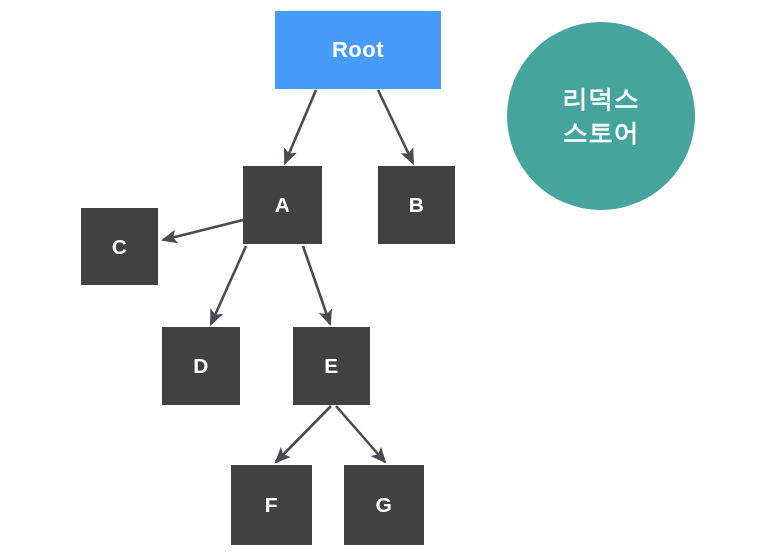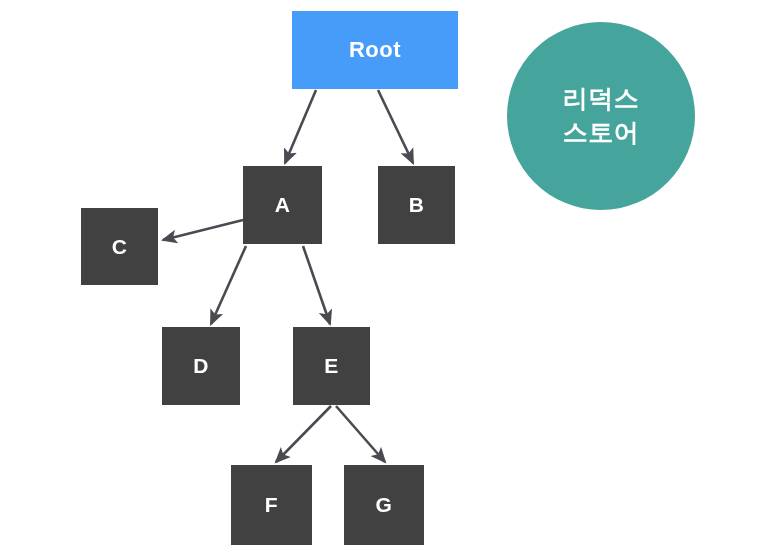--- a/index.html
+++ b/index.html
@@ -73,21 +73,21 @@
         <line x1="316" y1="90" x2="285" y2="163" marker-end="url(#arrowhead)"></line>
         <line x1="378" y1="90" x2="413" y2="163" marker-end="url(#arrowhead)"></line>
         <line x1="243" y1="220" x2="163" y2="240" marker-end="url(#arrowhead)"></line>
         <line x1="246" y1="246" x2="211" y2="324" marker-end="url(#arrowhead)"></line>
         <line x1="303" y1="246" x2="330" y2="324" marker-end="url(#arrowhead)"></line>
         <line x1="331" y1="406" x2="276" y2="462" marker-end="url(#arrowhead)"></line>
         <line x1="336" y1="406" x2="385" y2="462" marker-end="url(#arrowhead)"></line>
       </g>
   </svg>
 
-  <div class="node node-root" style="left:275px; top:11px; width:166px; height:78px;margin-left:17px;">
+  <div class="node node-root" style="left:275px; top:11px; width:166px; height:78px;">
     <span>Root</span>
   </div>
 
   <div class="node node-rect" style="left:243px; top:166px; width:79px; height:78px;">
     <span>A</span>
   </div>
 
   <div class="node node-rect" style="left:378px; top:166px; width:77px; height:78px;">
     <span>B</span>
   </div>

